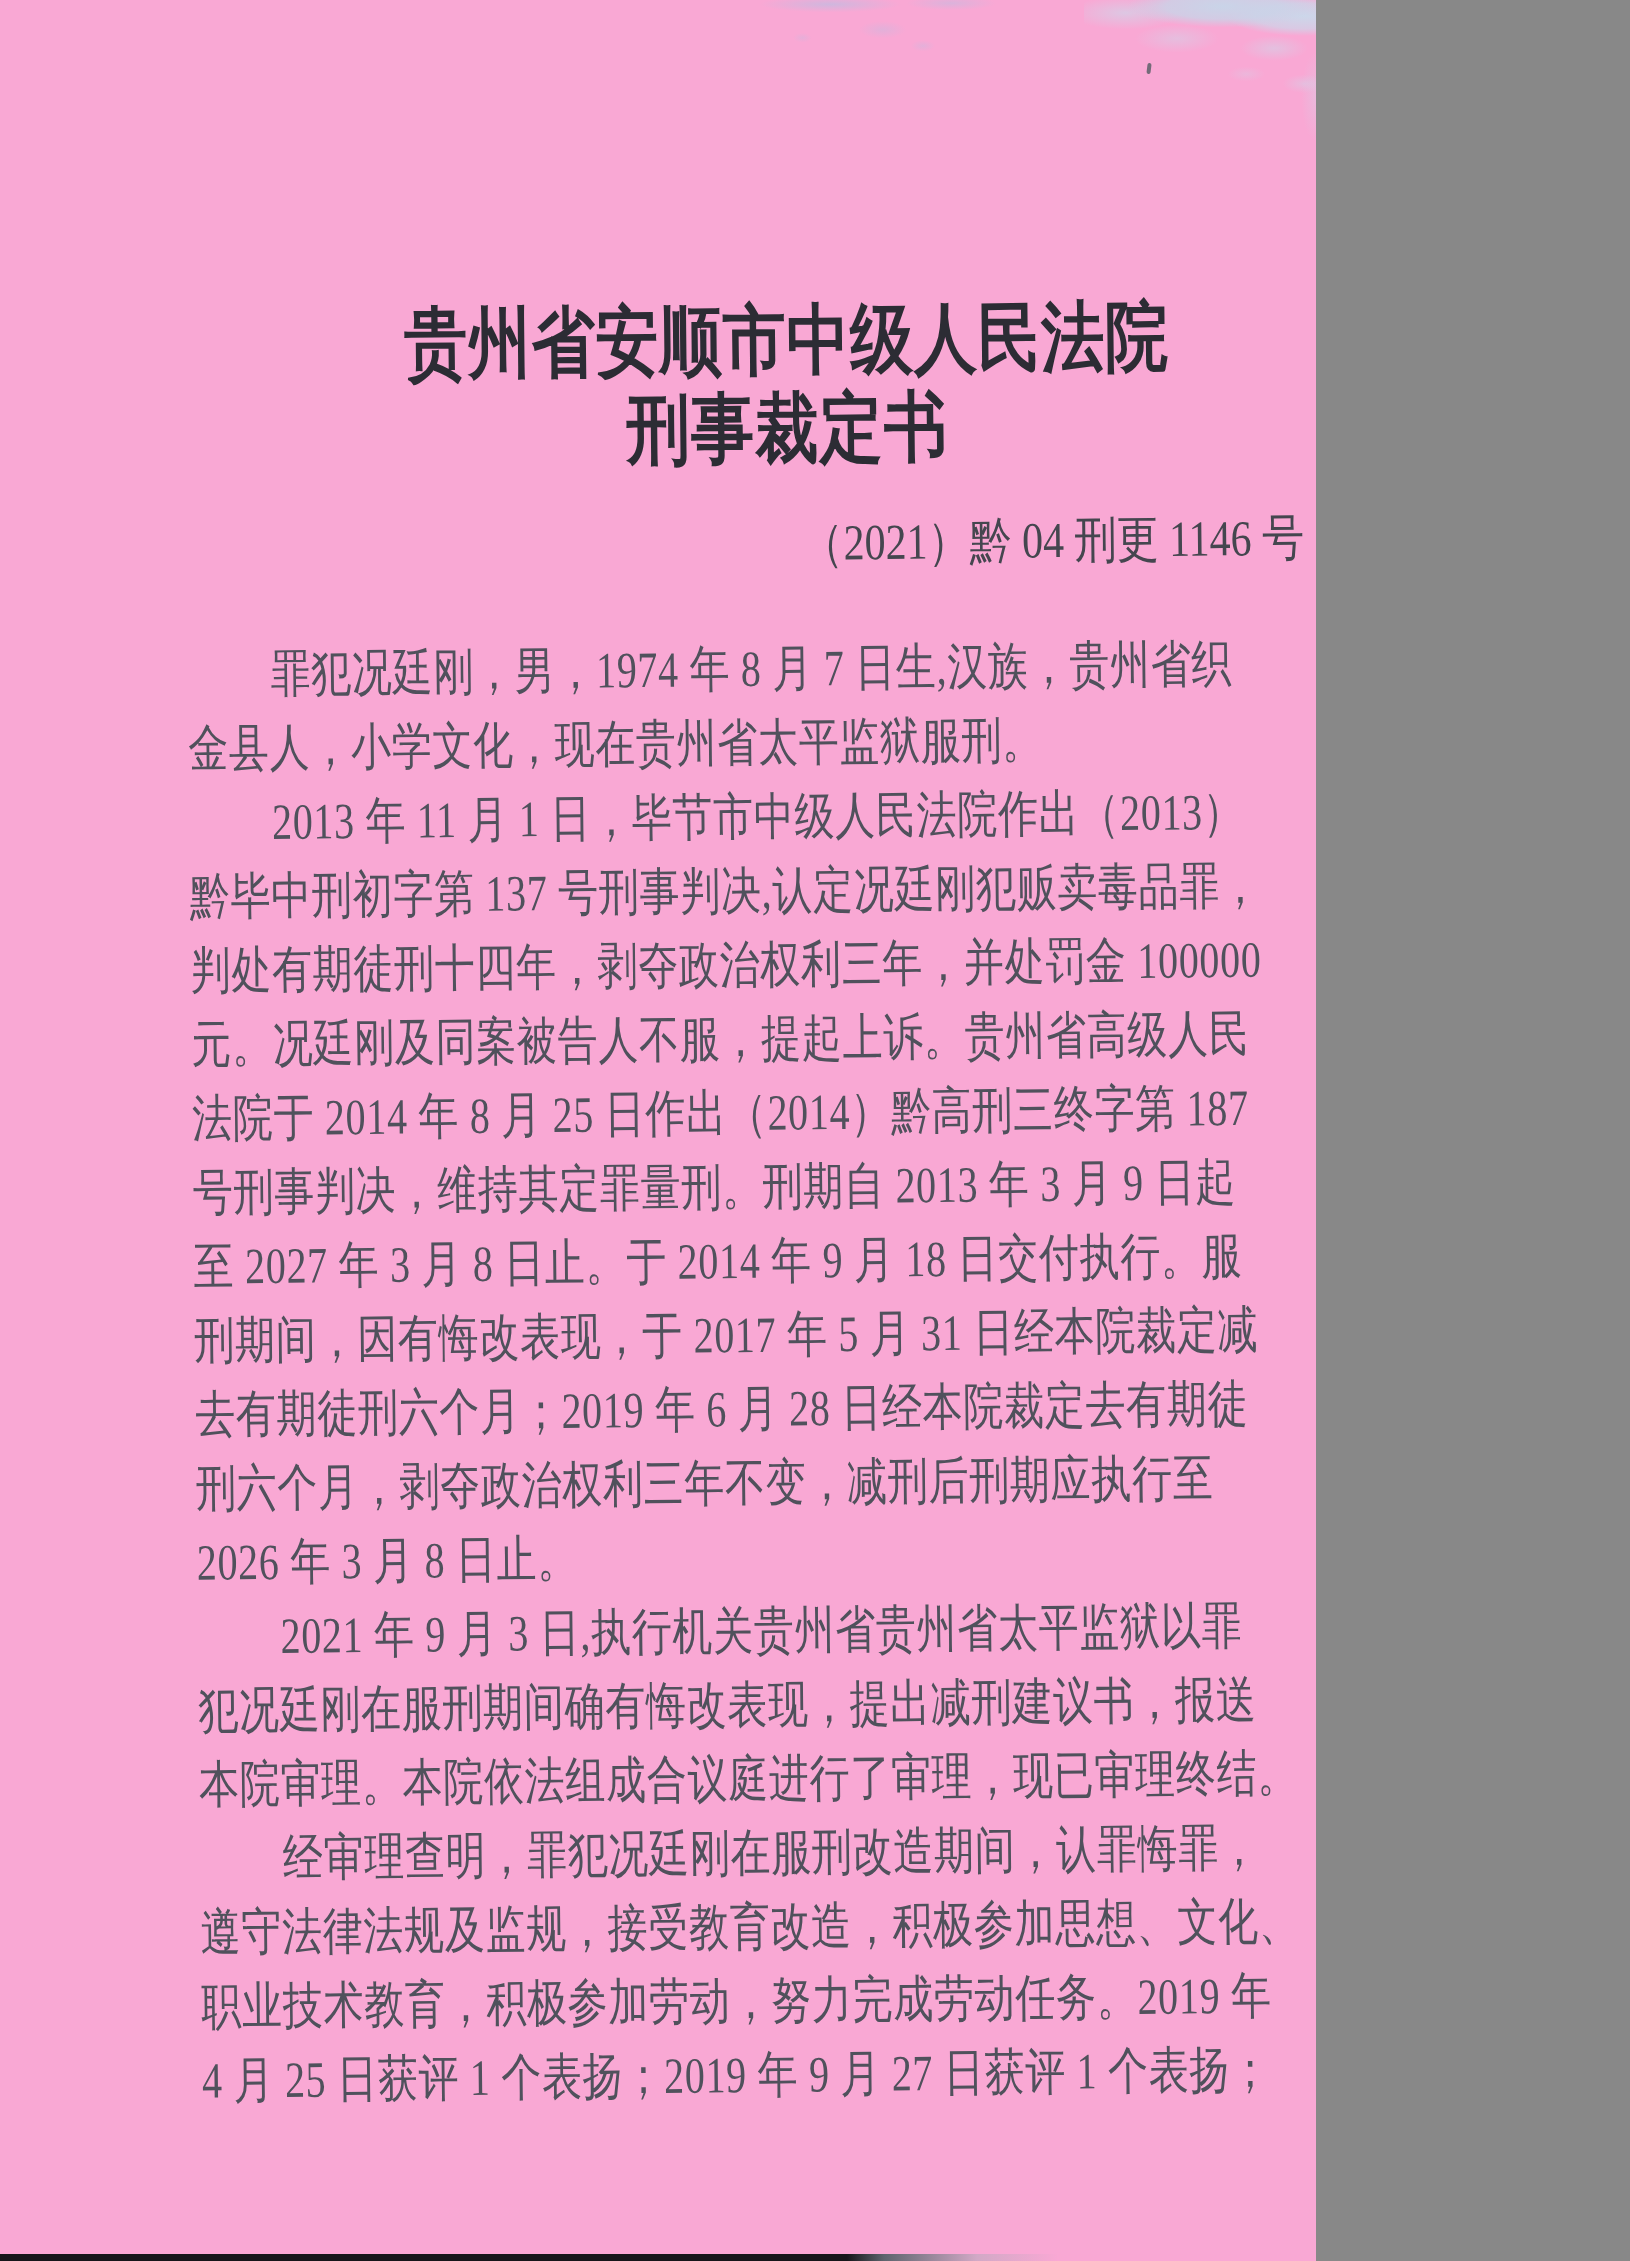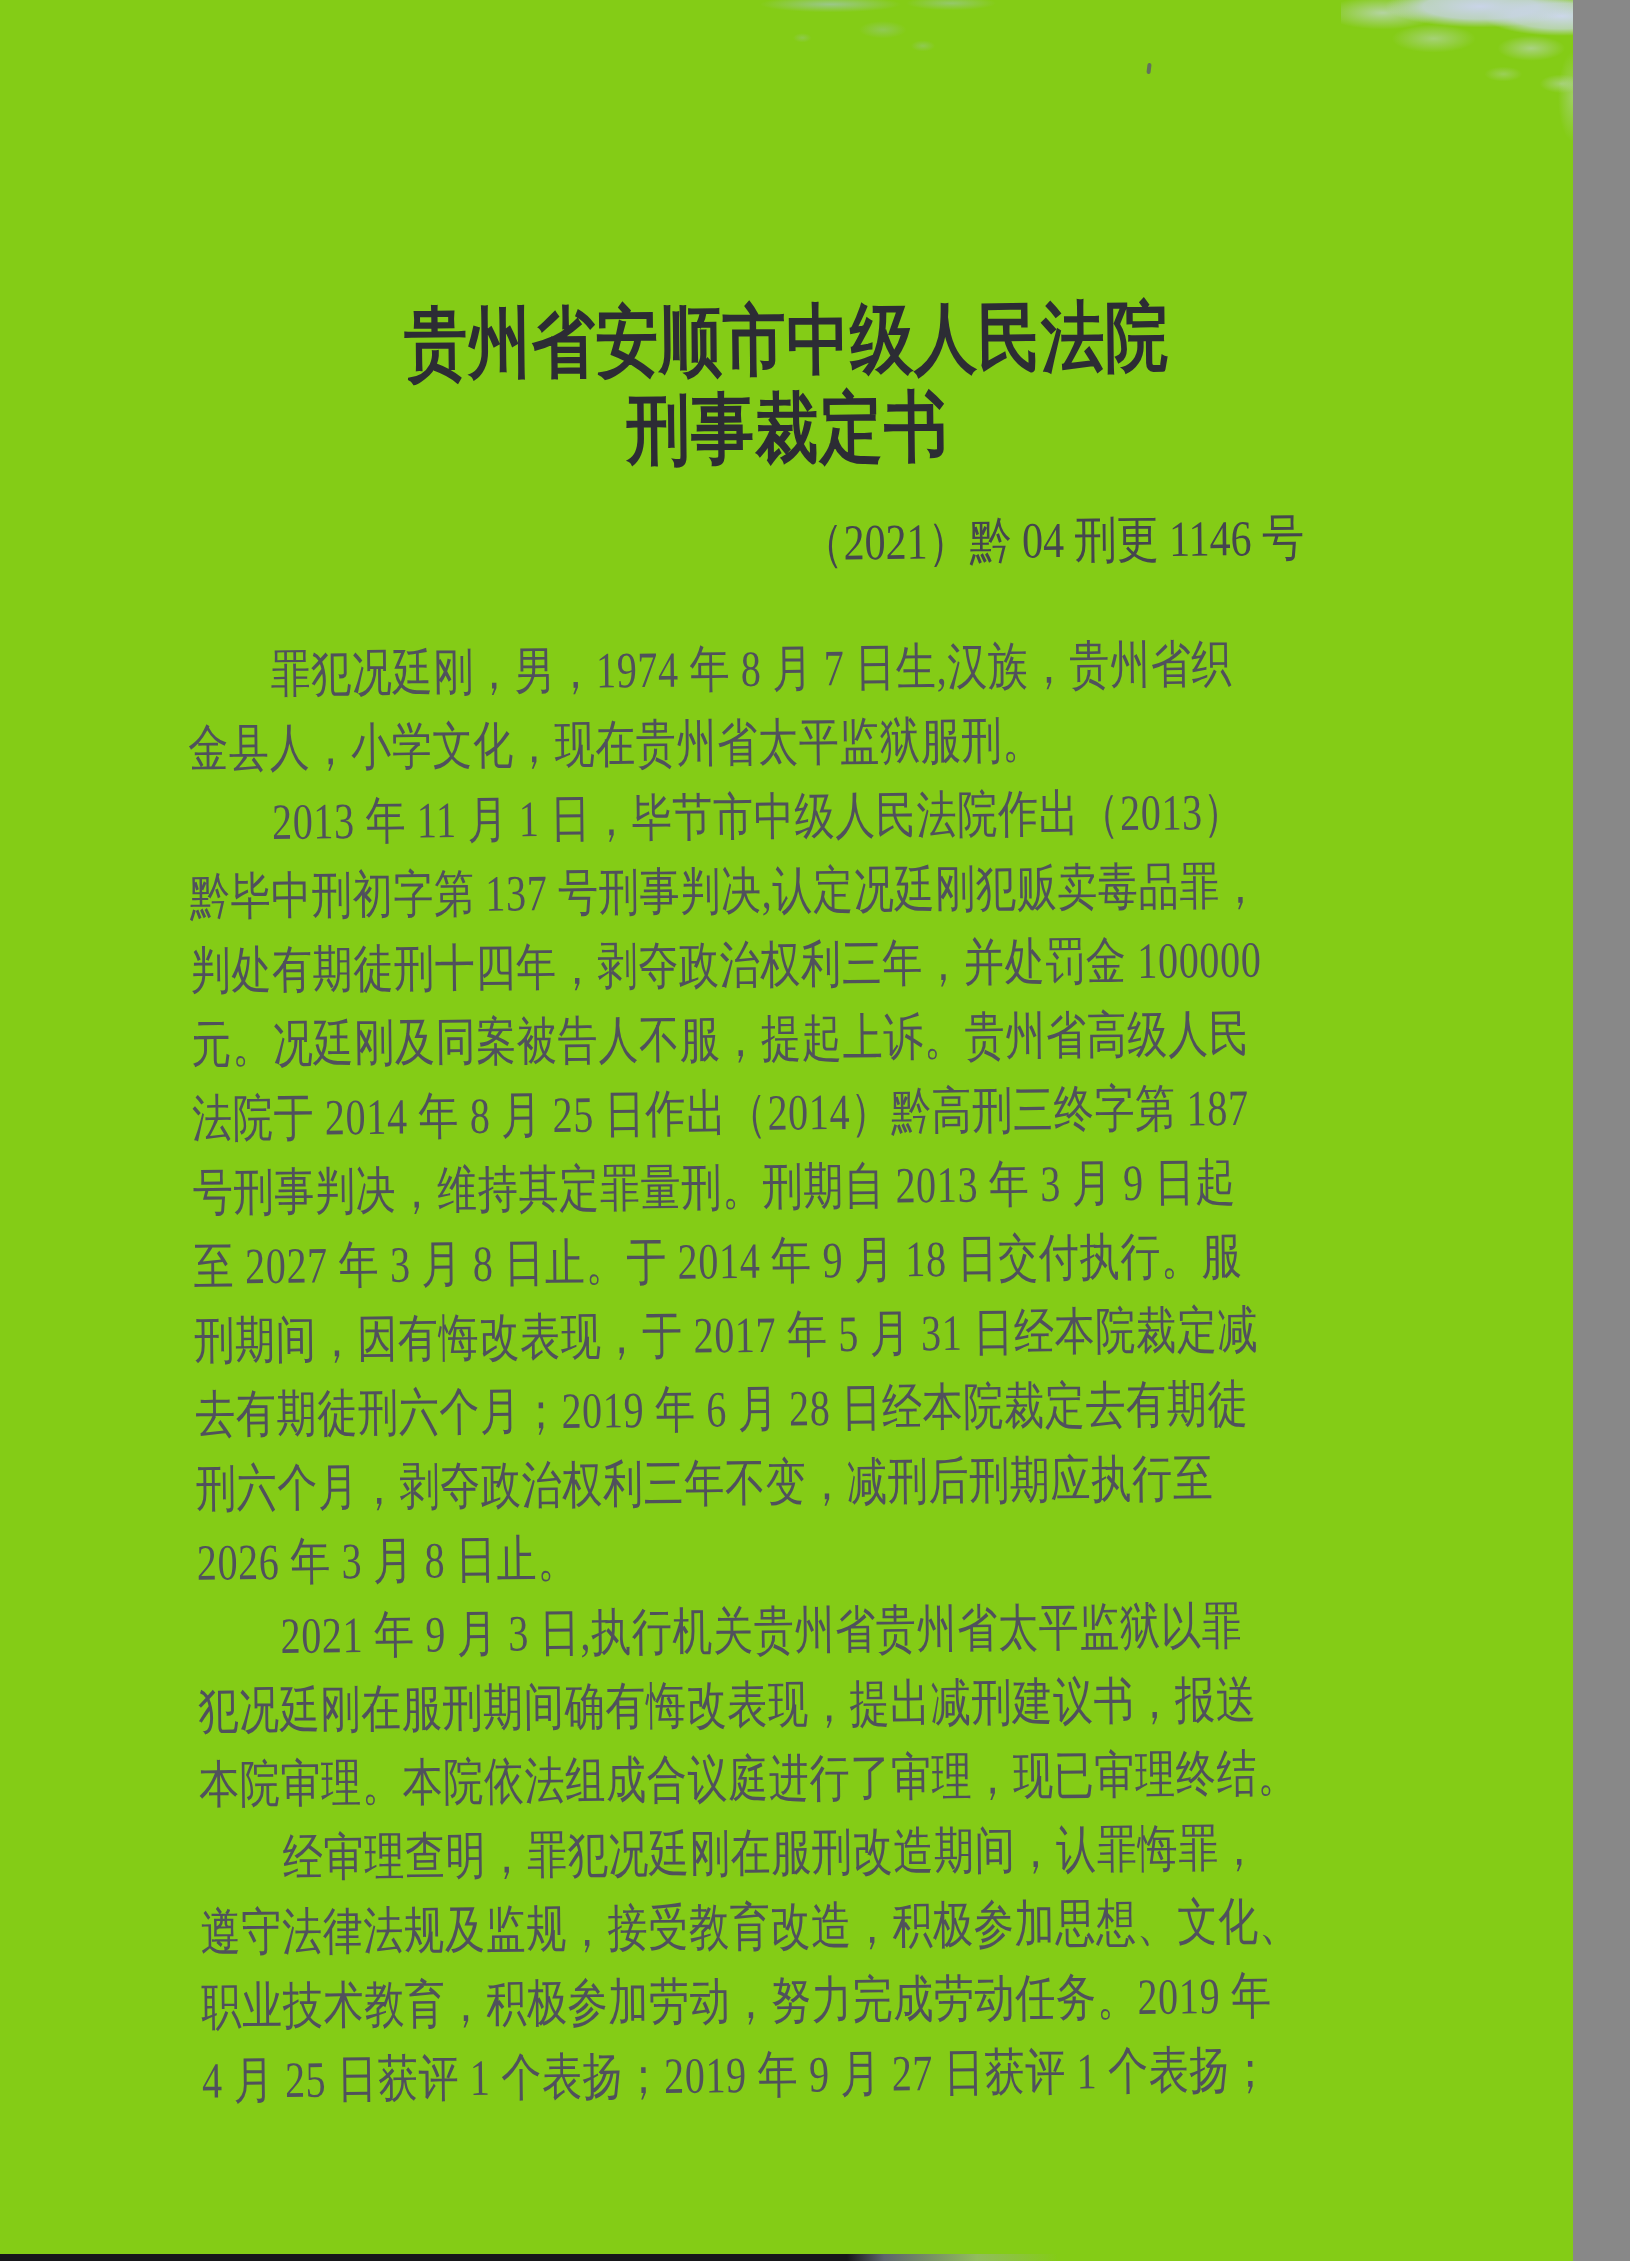--- a/index.html
+++ b/index.html
@@ -1,22 +1,22 @@
 <!DOCTYPE html>
 <html style="font-size:10.7px"><head>
 <meta charset="utf-8">
 <style>
   html, body { margin: 0; padding: 0; }
   body { background: #888; }
 
   .page {
     position: relative;
-    width: 1573px;
+    width: 1316px;
     height: 2261px;
-    background: #84cc16;
+    background: #f9a8d4;
     overflow: hidden;
     font-family: "Liberation Serif", "DejaVu Serif", serif;
   }
 
   
   .noise-top-right {
     position: absolute;
     top: 0; right: 0;
     width: 232px; height: 161px;
     pointer-events: none;

